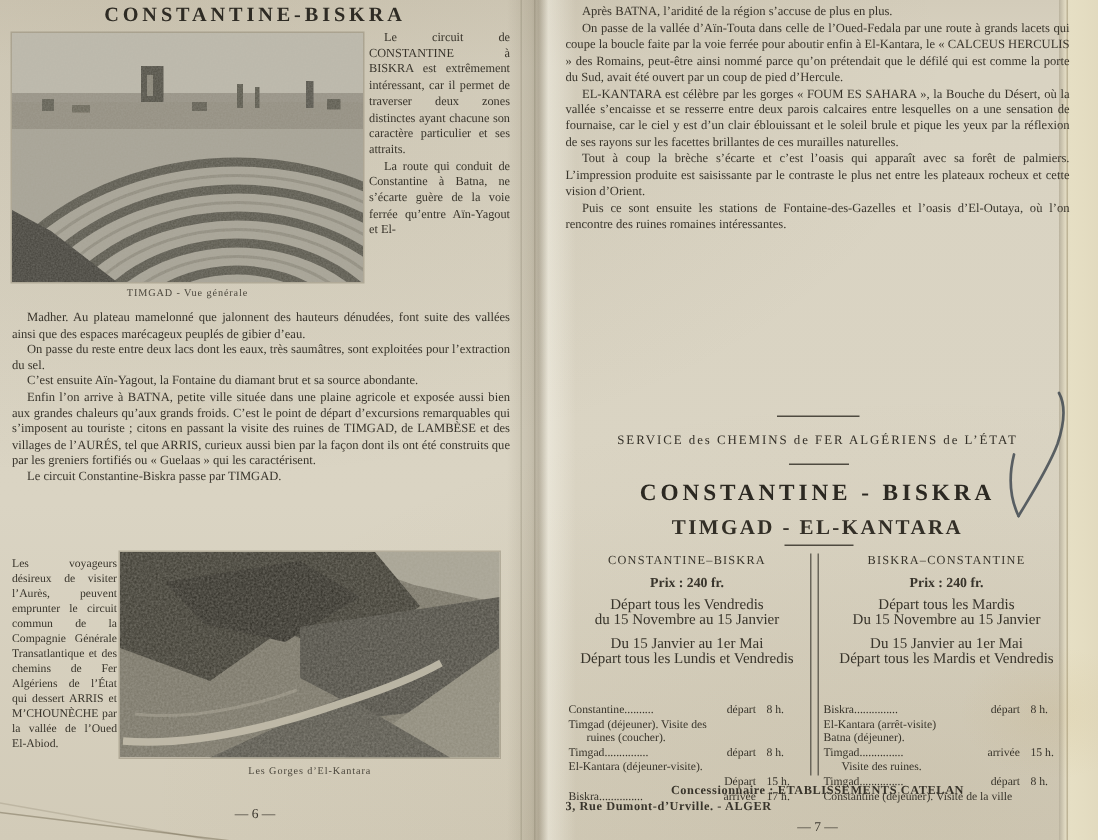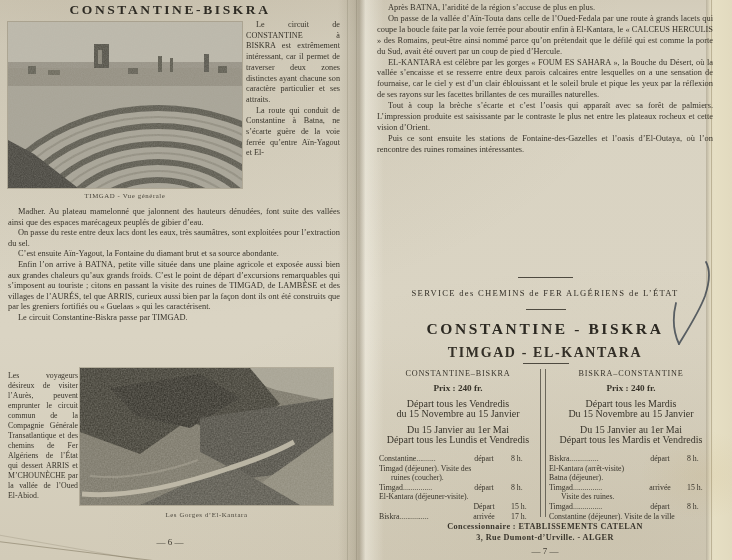--- a/index.html
+++ b/index.html
@@ -32,30 +32,30 @@
   .rp-just p{margin:0;text-indent:11px;}
   .narrow{font-size:7.8px;line-height:10px;text-align:justify;}
   .rule{height:1px;background:#4e4a40;}
   .service{font-size:8.6px;letter-spacing:1.3px;text-align:center;color:#332f27;}
   .route-title{font-weight:bold;font-size:15.5px;letter-spacing:2.6px;text-align:center;color:#2c2922;}
   .route-sub{font-weight:bold;font-size:14px;letter-spacing:1.6px;text-align:center;color:#332f27;}
   
   .col-head{font-size:8.2px;letter-spacing:.8px;text-align:center;}
   .price{font-weight:bold;font-size:9.2px;text-align:center;margin-top:5px;}
   .period{font-size:10px;line-height:10px;text-align:center;margin-top:6px;}
-  .rows{font-size:7.8px;line-height:9.6px;margin-top:9px;font-family:Liberation Serif, serif;}
+  .rows{font-size:7.8px;line-height:9.6px;margin-top:23px;font-family:Liberation Serif, serif;}
   .srow{display:flex;}
   .srow .nm{flex:1;white-space:nowrap;overflow:hidden;}
-  .srow .ac{width:40px;text-align:center;padding-right:7px;}
+  .srow .ac{width:40px;text-align:right;padding-right:7px;}
   .srow .tm{width:26px;text-align:left;}
   .srow.plain{display:block;}
   .srow.ind{padding-left:12px;}
   .vdivider{width:4px;border-left:1px solid #6a665a;border-right:1px solid #6a665a;}
   .footer1{font-weight:bold;font-size:8.2px;letter-spacing:.4px;text-align:center;}
-  .footer2{font-weight:bold;font-size:8.2px;letter-spacing:.4px;text-align:center;}
+  .footer2{font-weight:bold;font-size:8.2px;letter-spacing:.4px;}
   .pagenum{font-size:9px;text-align:center;color:#3d3930;}
   .photo{box-shadow:0 0 0 1px rgba(70,62,45,.25);}
 </style>
 </head>
 <body>
 
 <div id="scan">
 
   <div class="abs gutter"></div>
   <div class="abs gutter-crease" style="left:347px;"></div>

